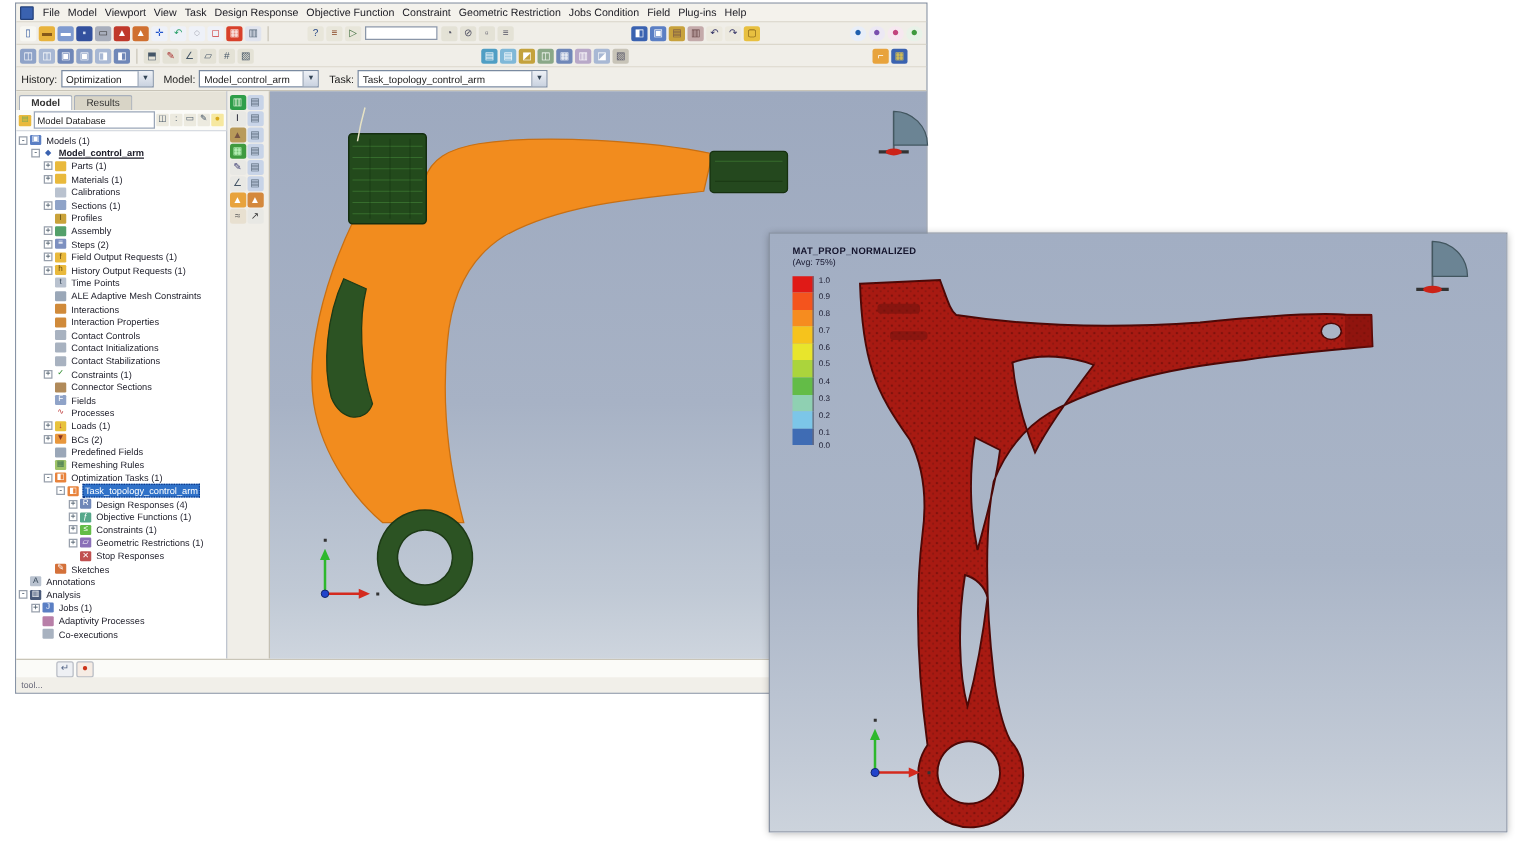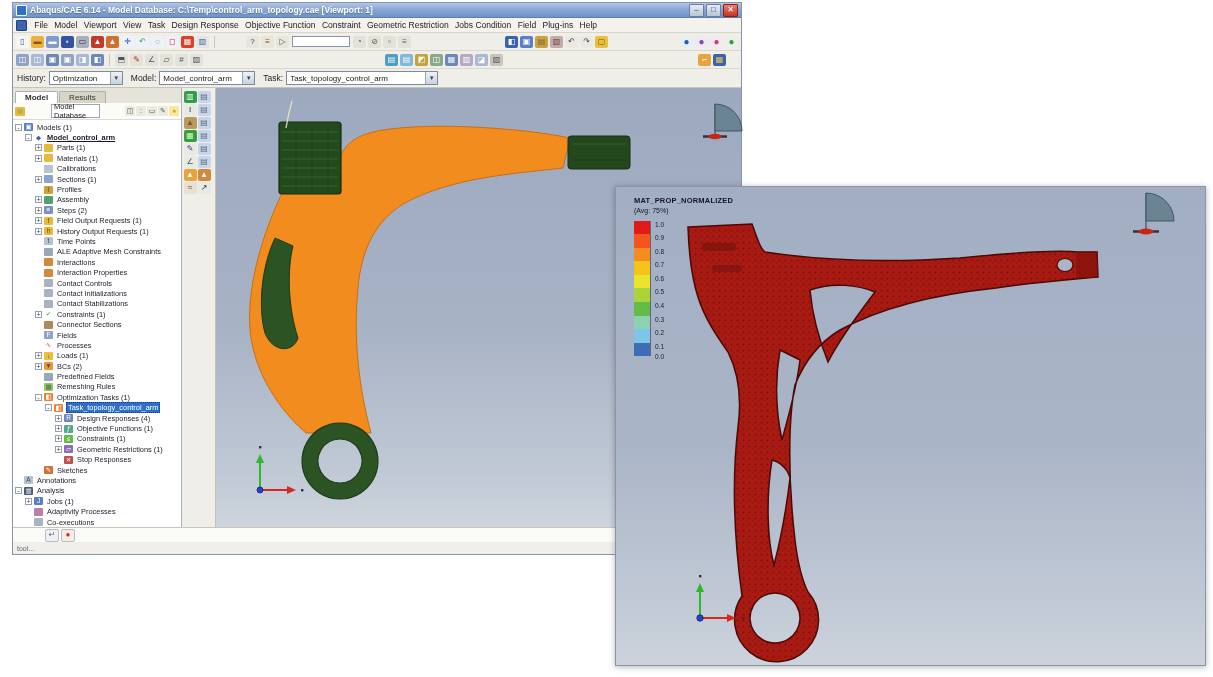--- a/index.html
+++ b/index.html
@@ -43,21 +43,21 @@
           font-size:6px;line-height:12px;text-align:center;color:#345;margin-left:3px;flex:none;}
 
   .bodyrow{flex:1;display:flex;min-height:0;}
 
   
   .treepanel{width:168px;flex:none;background:#fff;border-right:1px solid #aab2c0;display:flex;flex-direction:column;}
   .treetabs{height:14px;flex:none;display:flex;align-items:flex-end;background:#e6e3d8;padding:1px 2px 0 2px;gap:1px;}
   .ttab{font-size:8px;padding:1px 9px;background:#d8d4c6;border:1px solid #a8b0bc;border-bottom:none;
         border-radius:2px 2px 0 0;color:#333;}
   .ttab.act{background:#ffffff;font-weight:bold;}
-  .treehead{height:16px;flex:none;display:flex;align-items:center;border-bottom:1px solid #d8dce2;padding:0 2px;background:#fbfbf8;gap:24px;}
+  .treehead{height:16px;flex:none;display:flex;align-items:center;border-bottom:1px solid #d8dce2;padding:0 2px;background:#fbfbf8;}
   .dbicon{width:10px;height:9px;background:#e9b93c;border-radius:1px;flex:none;margin-right:2px;font-size:6px;line-height:9px;text-align:center;color:#7a5;}
   .dbcombo{flex:1;display:flex;align-items:center;height:12px;background:#fff;border:1px solid #9aa6b8;
            font-size:7.5px;padding:0 2px;color:#222;min-width:0;}
   .thicn{width:10px;height:10px;font-size:7px;line-height:10px;text-align:center;border-radius:1px;
          margin-left:1px;flex:none;background:#eceadf;color:#456;}
   .treelist{flex:1;overflow:hidden;padding-top:2px;}
   .trow{display:flex;align-items:center;height:10.4px;font-size:7.4px;color:#1c1c28;white-space:nowrap;}
   .exp{width:7px;height:7px;border:1px solid #98a0ac;background:#fff;color:#345;font-size:7px;line-height:6px;
        text-align:center;margin-right:2px;flex:none;box-sizing:border-box;}
   .exp:empty{visibility:hidden;}
@@ -94,27 +94,20 @@
   .lband{display:flex;align-items:flex-start;height:13.6px;}
   .lsw{width:17px;height:13.6px;display:inline-block;border-right:0.5px solid #667;box-sizing:border-box;flex:none;}
   .lval{font-size:6.5px;color:#1c1c30;padding-left:4px;line-height:8px;}
   .lmin{font-size:6.5px;color:#1c1c30;padding-left:21px;line-height:8px;margin-top:-3px;}
 </style>
 </head>
 <body>
 
 <div id="win1">
 
-  <div class="titlebar">
-    <span class="appicon"></span>
-    <span class="titletext">Abaqus/CAE 6.14 - Model Database: C:\Temp\control_arm_topology.cae [Viewport: 1]</span>
-    <span class="winbtn">–</span>
-    <span class="winbtn">□</span>
-    <span class="winbtn close">✕</span>
-  </div>
 
   <div class="menubar">
     <span class="mdiicon"></span>
 
       <span class="mitem">File</span>
 
       <span class="mitem">Model</span>
 
       <span class="mitem">Viewport</span>
 

